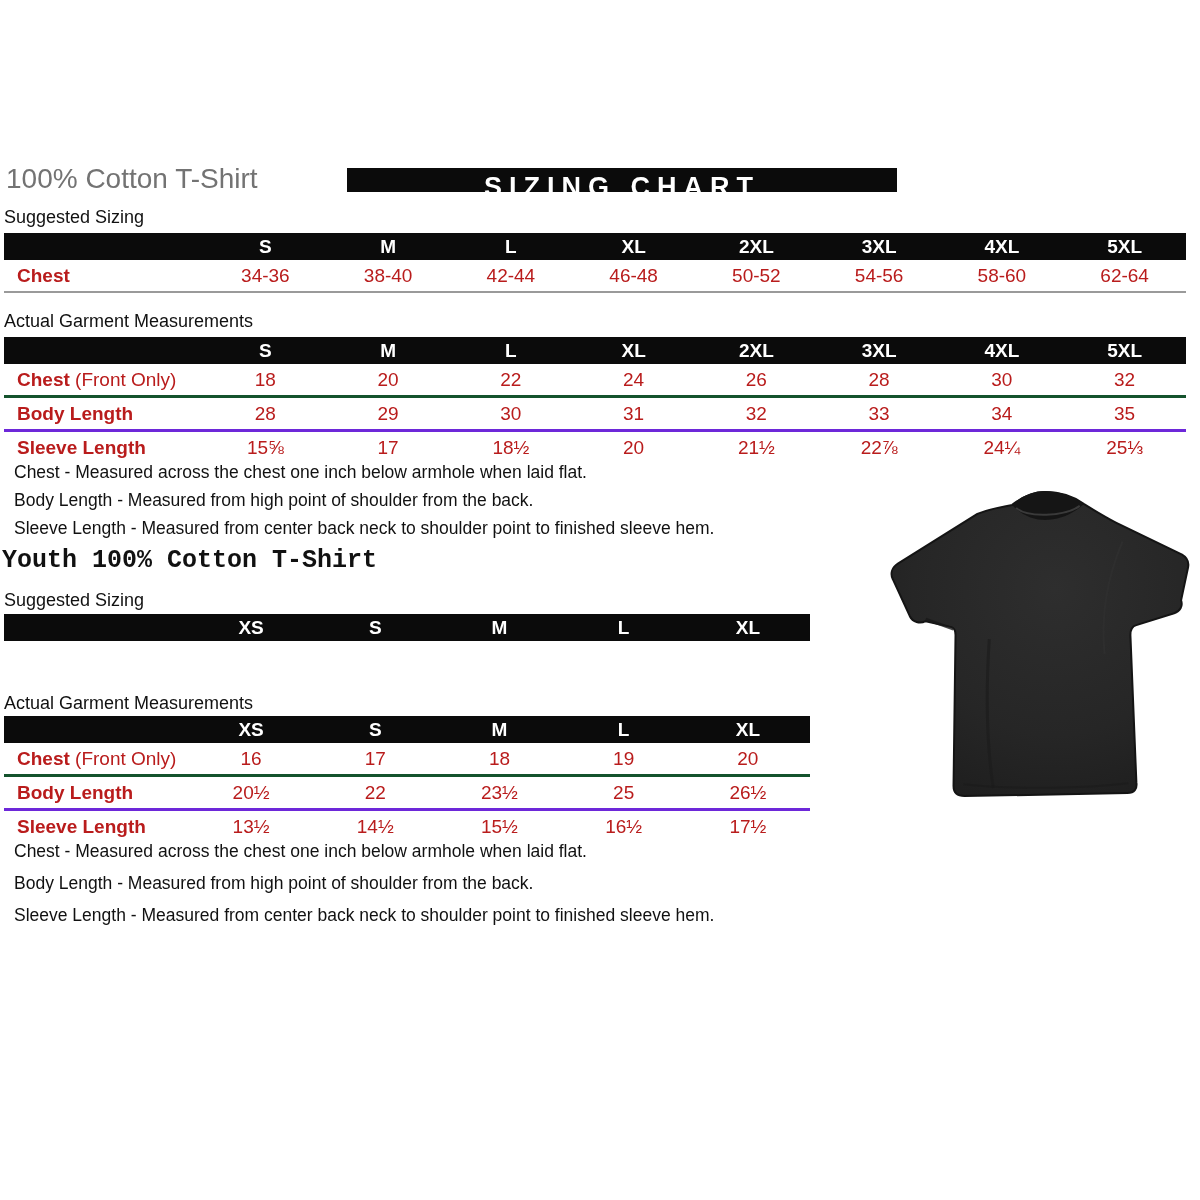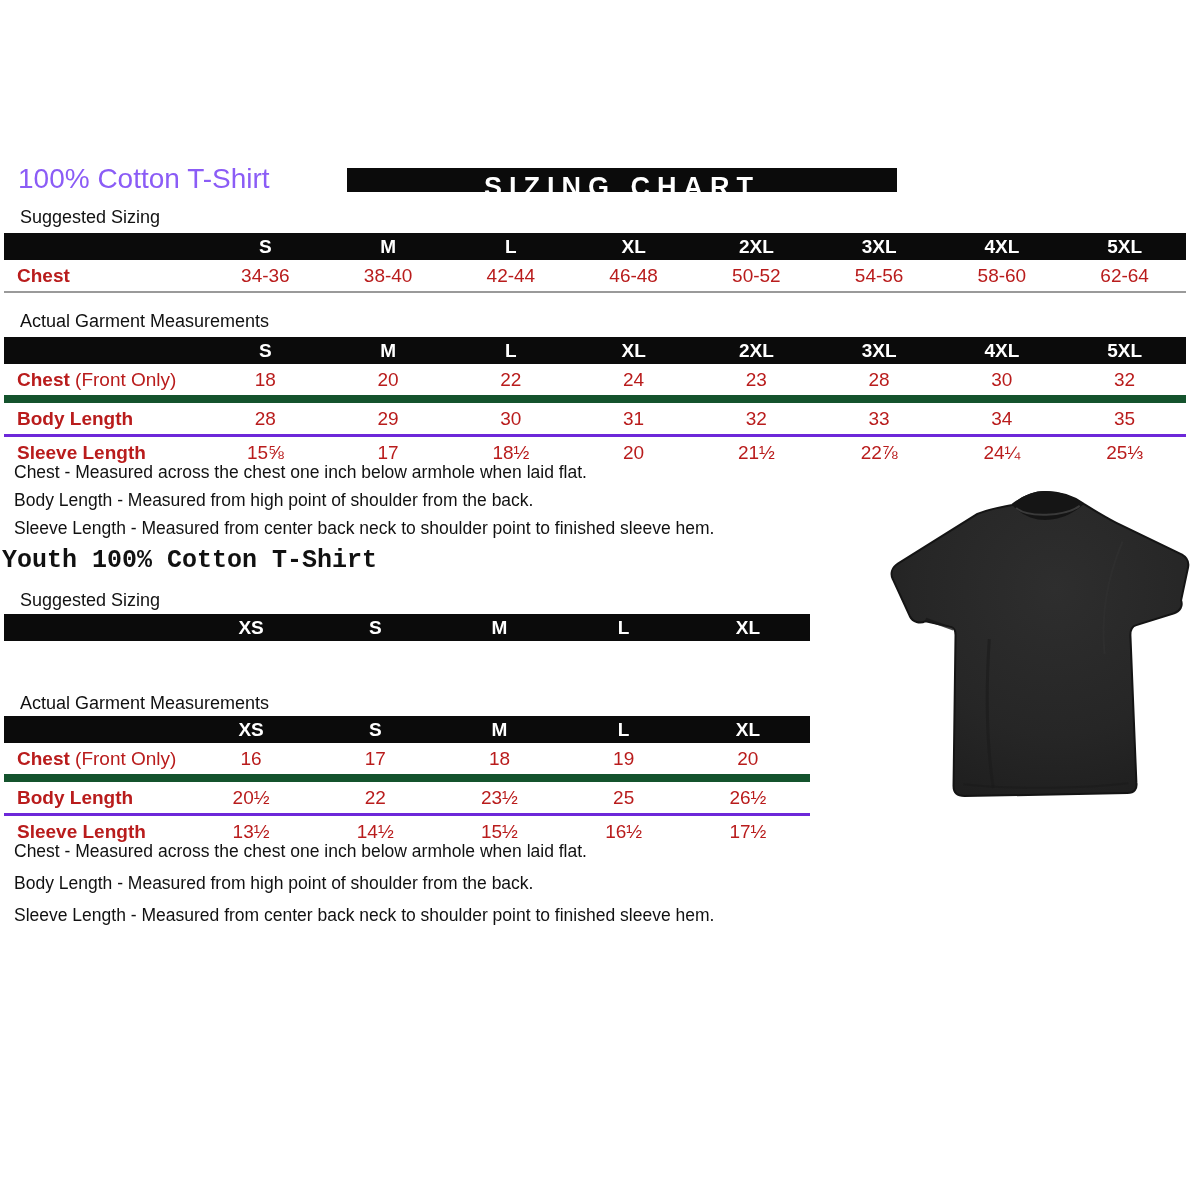--- a/index.html
+++ b/index.html
@@ -1,33 +1,33 @@
 <!DOCTYPE html>
 <html><head>
 <meta charset="utf-8">
 <style>
   html,body{margin:0;padding:0;background:#ffffff;}
   body{width:1200px;height:1200px;position:relative;font-family:"Liberation Sans",sans-serif;color:#1a1a1a;overflow:hidden;}
   .abs{position:absolute;}
 
-  .main-title{left:18px;top:163px;font-size:28px;font-weight:400;letter-spacing:0px;color:#8b5cf6;}
+  .main-title{left:6px;top:163px;font-size:28px;font-weight:400;letter-spacing:0px;color:#737373;}
   .banner{left:347px;top:168px;width:550px;height:24px;background:#0b0b0b;color:#ffffff;
           font-size:27px;font-weight:700;letter-spacing:7px;text-align:center;line-height:39px;}
-  .section-label{font-size:18px;font-weight:400;color:#111;margin-left:16px;}
+  .section-label{font-size:18px;font-weight:400;color:#111;}
   .youth-title{left:2px;top:546px;font-size:25px;font-weight:700;color:#111;font-family:Liberation Mono, monospace;}
 
   table{border-collapse:collapse;table-layout:fixed;}
   .szt{width:1182px;}
   .szt-y{width:806px;}
   .szt th,.szt-y th{background:#0b0b0b;color:#ffffff;font-weight:700;font-size:19px;height:27px;padding:0;text-align:center;}
   .szt td,.szt-y td{font-size:19px;color:#b91c1c;text-align:center;height:31px;padding:0;}
   td.lbl{text-align:left !important;padding-left:13px !important;font-weight:700;white-space:nowrap;}
   td.lbl .sfx{font-weight:400;}
   tr.b-thin{border-bottom:2px solid #9a9a9a;}
-  tr.b-dark{border-bottom:8px solid #14532d;}
+  tr.b-dark{border-bottom:3px solid #14532d;}
   tr.b-mid{border-bottom:3px solid #6d28d9;}
 
   .notes p{margin:0 0 6px 0;font-size:17.5px;line-height:22px;color:#111;}
   .notes2 p{margin:0 0 10px 0;}
 </style>
 </head>
 <body>
 
 <div class="abs main-title">100% Cotton T-Shirt</div>
 <div class="abs banner">SIZING CHART</div>
@@ -96,21 +96,21 @@
     <th>3XL</th>
     <th>4XL</th>
     <th>5XL</th>
   </tr>
   <tr class="b-dark">
     <td class="lbl"><span>Chest</span><span class="sfx"> (Front Only)</span></td>
     <td>18</td>
     <td>20</td>
     <td>22</td>
     <td>24</td>
-    <td>23</td>
+    <td>26</td>
     <td>28</td>
     <td>30</td>
     <td>32</td>
   </tr>
   <tr class="b-mid">
     <td class="lbl">Body Length</td>
     <td>28</td>
     <td>29</td>
     <td>30</td>
     <td>31</td>

